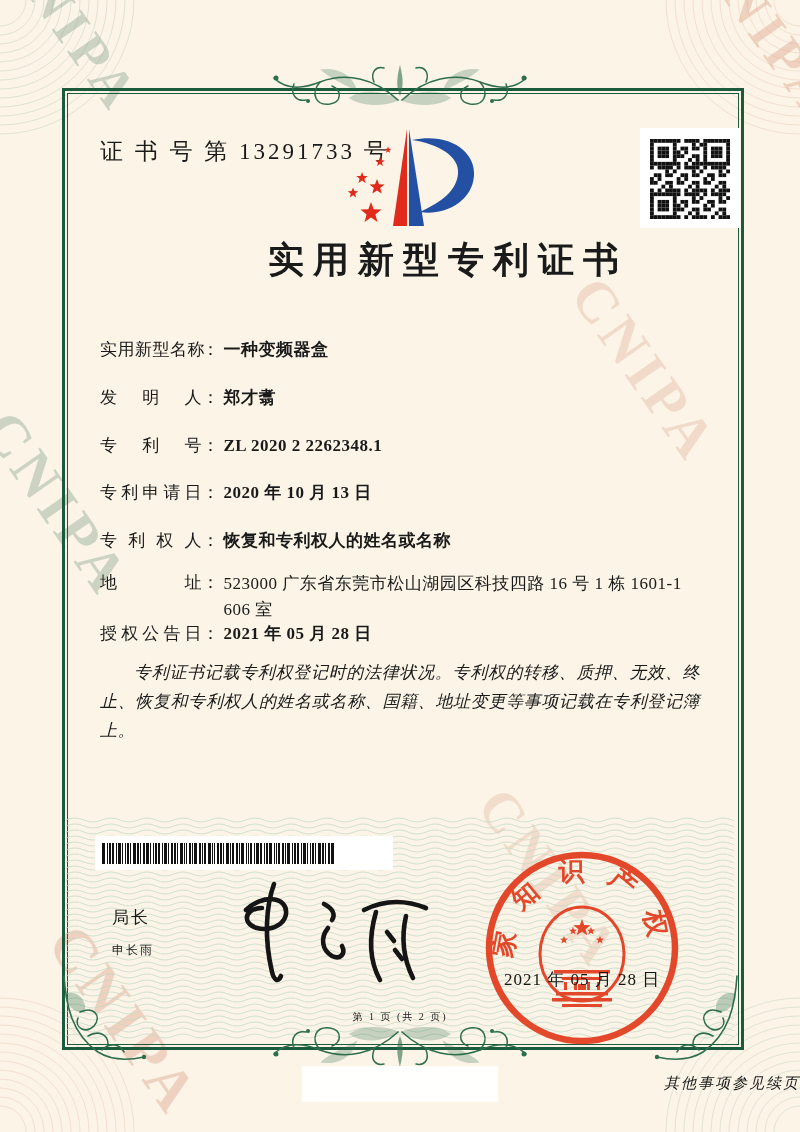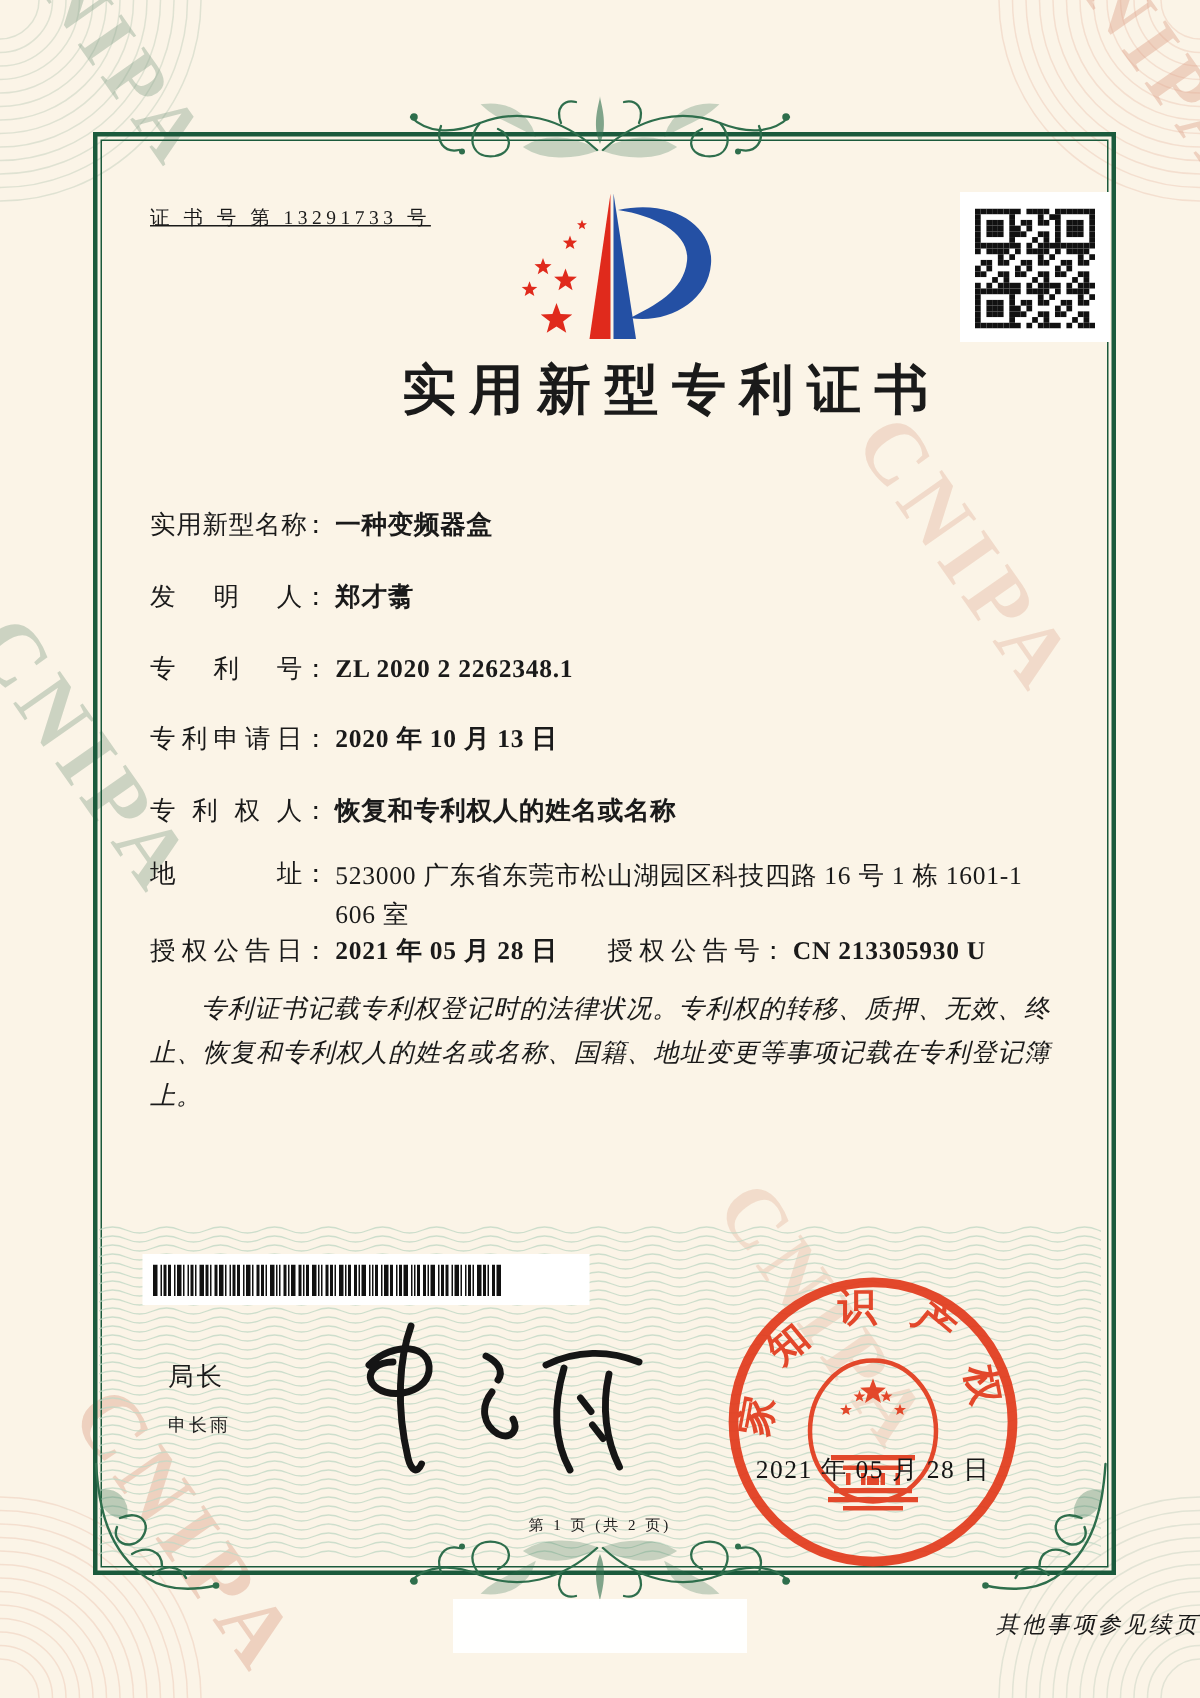--- a/index.html
+++ b/index.html
@@ -27,21 +27,21 @@
   .frame-inner{position:absolute;left:2px;top:2px;right:2px;bottom:2px;border:1px solid #1b5a3c;}
   
   .waves{position:absolute;left:66px;top:816px;z-index:2;}
   
   .ornament{position:absolute;z-index:3;}
   .orn-top{left:270px;top:60px;}
   .orn-bottom{left:270px;top:1016px;transform:scaleY(-1);}
   .orn-bl{left:54px;top:972px;}
   .orn-br{left:652px;top:972px;transform:scaleX(-1);}
   
-  .cert-no{position:absolute;left:100px;top:136px;font-size:13px;letter-spacing:3px;z-index:4;text-decoration:underline;}
+  .cert-no{position:absolute;left:100px;top:136px;font-size:23px;letter-spacing:3px;z-index:4;}
   .qr-wrap{position:absolute;left:640px;top:128px;width:100px;height:100px;background:#fff;z-index:4;}
   .qr-wrap svg{position:absolute;left:10px;top:11px;}
   .logo{position:absolute;left:330px;top:124px;z-index:4;}
   .title{position:absolute;left:0;top:236px;width:100%;text-align:center;
          font-size:36px;font-weight:700;letter-spacing:9px;z-index:4;padding-left:48px;}
   
   .field-row{position:absolute;left:100px;font-size:17px;letter-spacing:.5px;z-index:4;white-space:nowrap;}
   .flabel{display:inline-block;width:102px;text-align:justify;text-align-last:justify;vertical-align:top;}
   .fvalue{margin-left:4px;font-weight:bold;}
   .r0{top:338px;}.r1{top:386px;}.r2{top:434px;}.r3{top:481px;}.r4{top:529px;}
@@ -531,23 +531,20 @@
   </div>
 
   <div class="field-row addr-row">
     <span class="flabel">地址</span><span>：</span><span class="addr-val"><span style="display:block">523000 广东省东莞市松山湖园区科技四路 16 号 1 栋 1601-1</span><span style="display:block">606 室</span></span>
   </div>
 
   <div class="field-row grant-row" style="right:88px;">
     <span>
       <span class="flabel">授权公告日</span><span>：</span><span class="fvalue">2021 年 05 月 28 日</span>
     </span>
-    <span class="grant-no">
-      <span class="flabel">授权公告号</span><span>：</span><span class="fvalue">CN 213305930 U</span>
-    </span>
   </div>
 
   <div class="body-text">
     <p>专利证书记载专利权登记时的法律状况。专利权的转移、质押、无效、终止、恢复和专利权人的姓名或名称、国籍、地址变更等事项记载在专利登记簿上。</p>
   </div>
 
   <div class="barcode-strip">
     <svg width="236" height="21" id="barcodeSvg">
         <rect x="0" y="0" width="3" height="21" fill="#111"></rect>
         <rect x="5" y="0" width="1" height="21" fill="#111"></rect>

